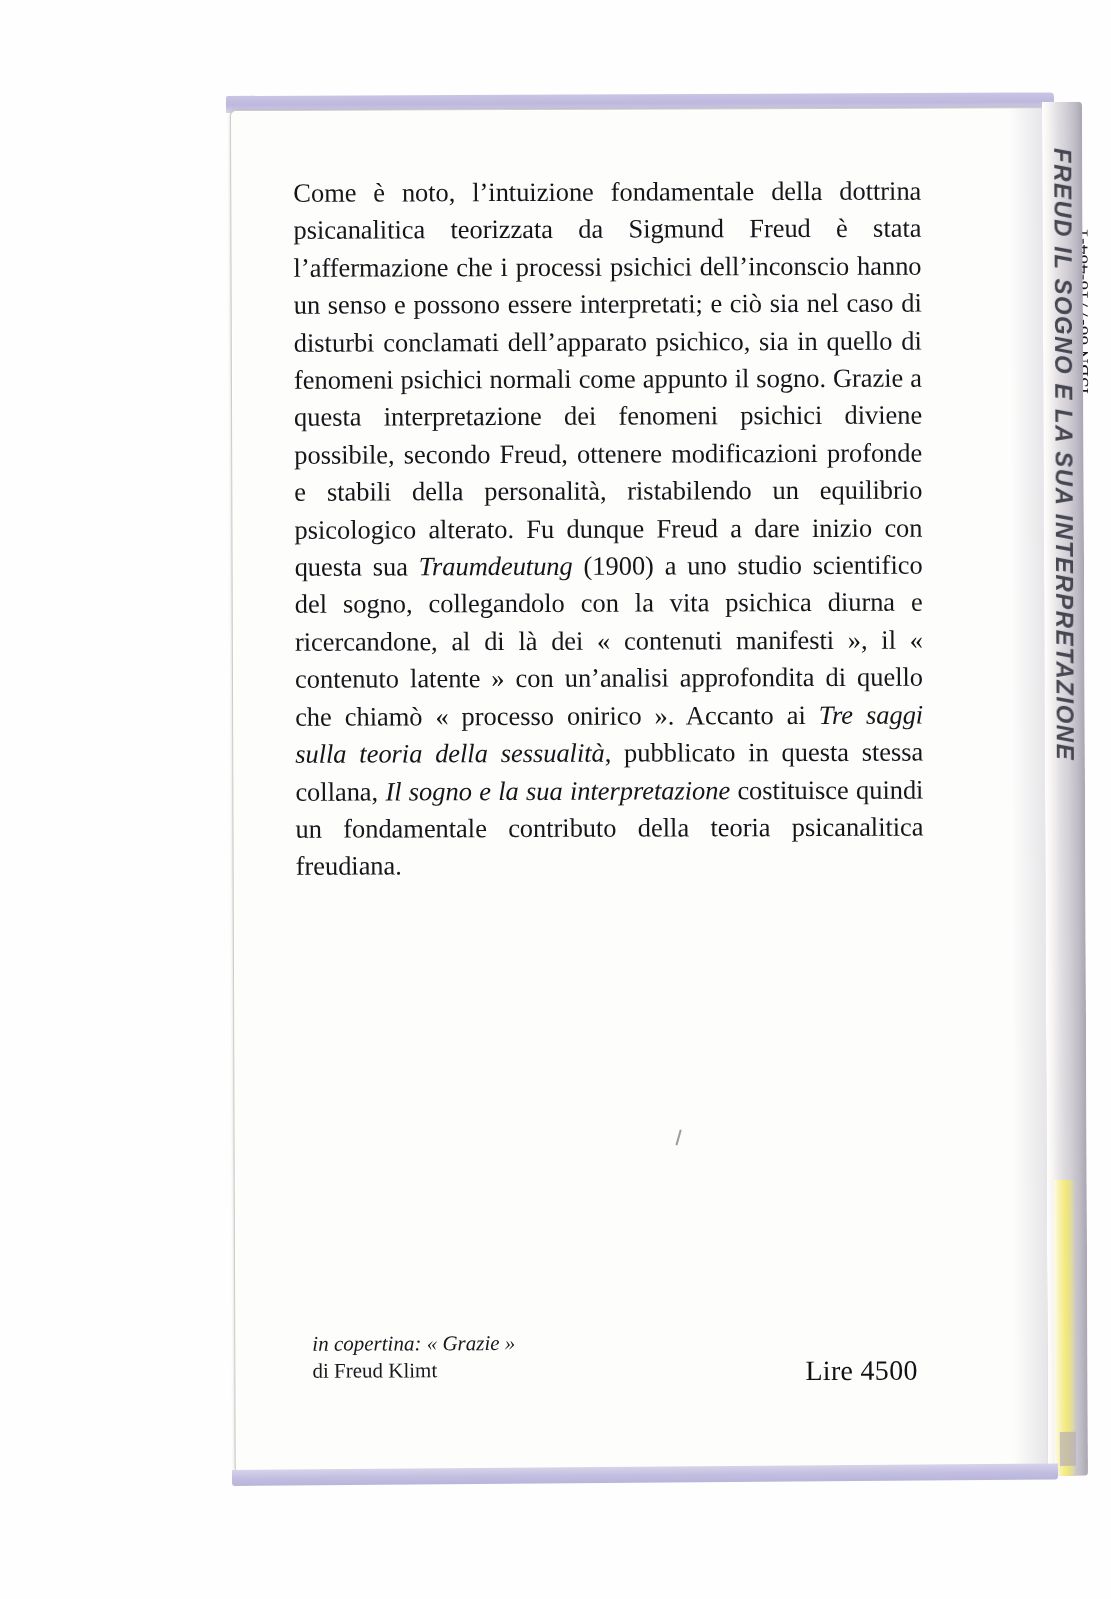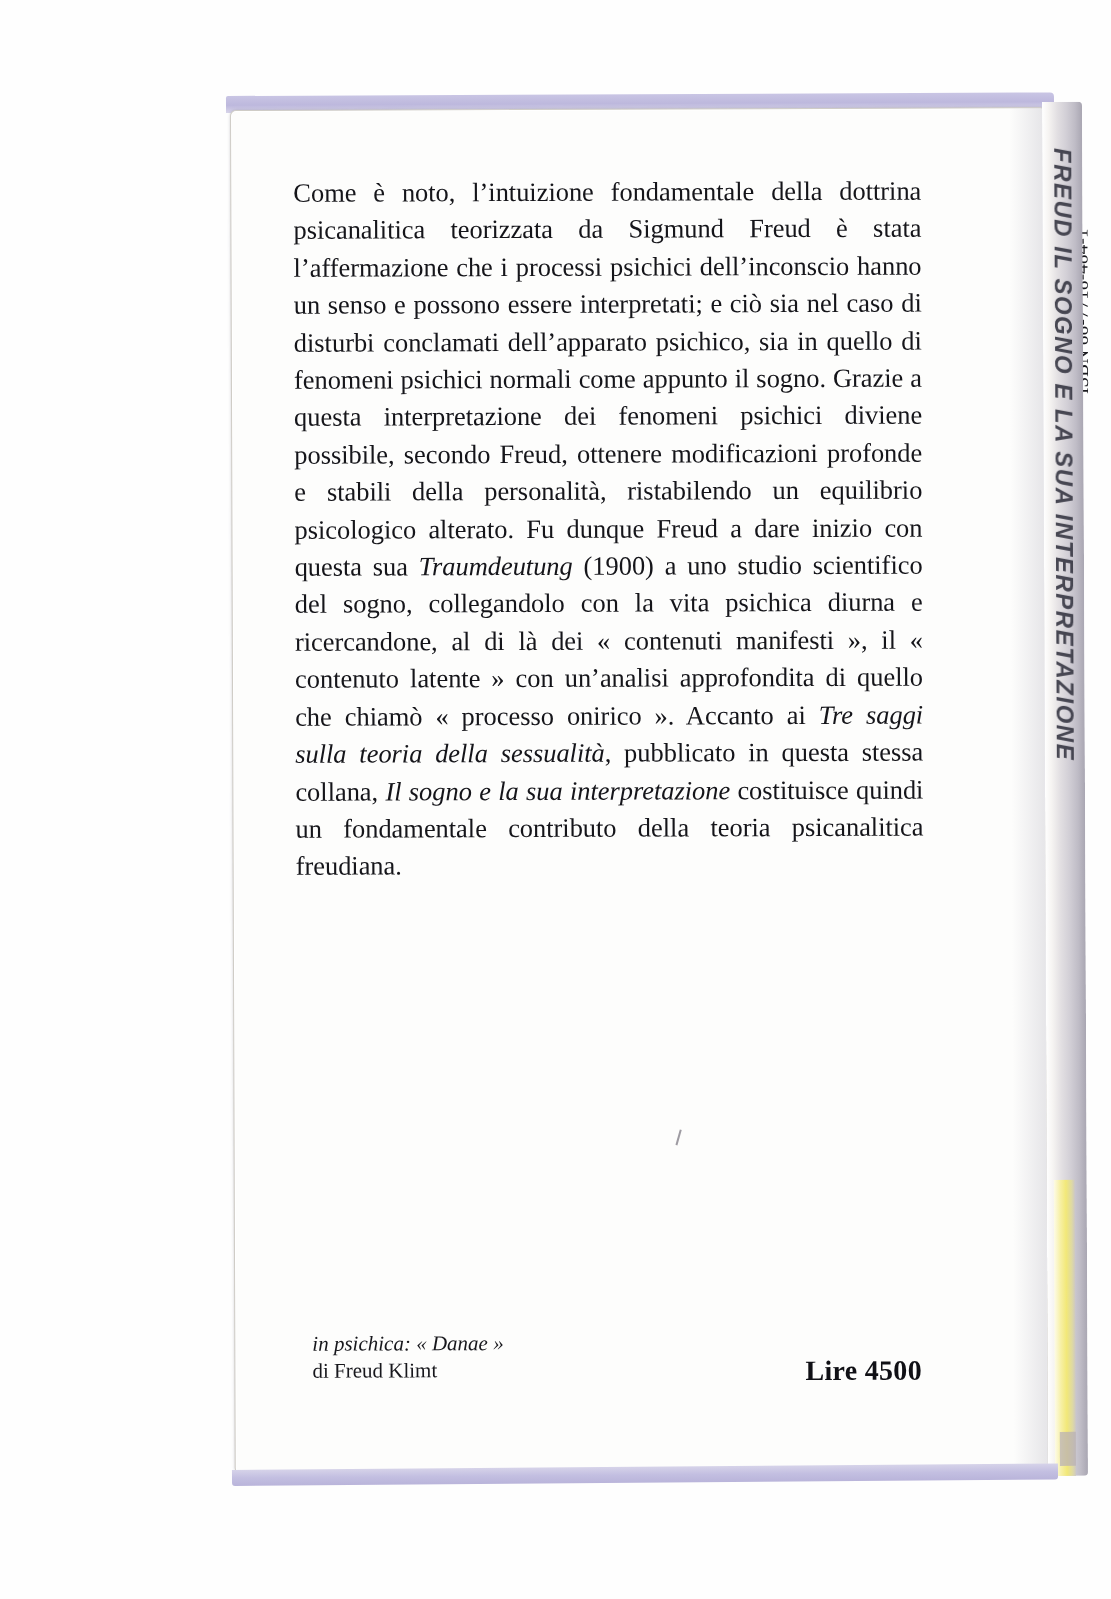--- a/index.html
+++ b/index.html
@@ -211,21 +211,20 @@
     color: #17171c;
   }
   #cover-credit .credit-art { font-style: italic; }
   #price {
     position: absolute;
     left: 570px;
     bottom: 84px;
     font-size: 28px;
     color: #101015;
     letter-spacing: 0.3px;
-    font-weight: bold;
   }
 </style>
 </head>
 <body>
 
 <div id="scan-backdrop"></div>
 
 <div id="book">
 
   <div id="top-edge"></div>
@@ -235,21 +234,21 @@
     <div id="blurb"><span>Come è noto, l’intuizione fondamentale della dottrina psicanalitica teorizzata da Sigmund Freud è stata l’affermazione che i processi psichici dell’inconscio hanno un senso e possono essere interpretati; e ciò sia nel caso di disturbi conclamati dell’apparato psichico, sia in quello di fenomeni psichici normali come appunto il sogno. Grazie a questa interpretazione dei fenomeni psichici diviene possibile, secondo Freud, ottenere modificazioni profonde e stabili della personalità, ristabilendo un equilibrio psicologico alterato. Fu dunque Freud a dare inizio con questa sua </span><i>Traumdeutung</i><span> (1900) a uno studio scientifico del sogno, collegandolo con la vita psichica diurna e ricercandone, al di là dei « contenuti manifesti », il « contenuto latente » con un’analisi approfondita di quello che chiamò « processo onirico ». Accanto ai </span><i>Tre saggi sulla teoria della sessualità</i><span>, pubblicato in questa stessa collana, </span><i>Il sogno e la sua interpretazione</i><span> costituisce quindi un fondamentale contributo della teoria psicanalitica freudiana.</span></div>
 
     <div id="codes">
       <div class="code-line" id="code-cl">CL 01-0781-6</div>
       <div class="code-line" id="code-isbn">ISBN 88-7718-484-1</div>
     </div>
 
     <div id="tick-mark"></div>
 
     <div id="cover-credit">
-      <div class="credit-art">in psichica: « Danae »</div>
+      <div class="credit-art">in copertina: « Grazie »</div>
       <div>di Freud Klimt</div>
     </div>
 
     <div id="price">Lire 4500</div>
 
   </div>
 
   <div id="spine">
     <div id="spine-face"></div>
     <div id="spine-yellow"></div>

